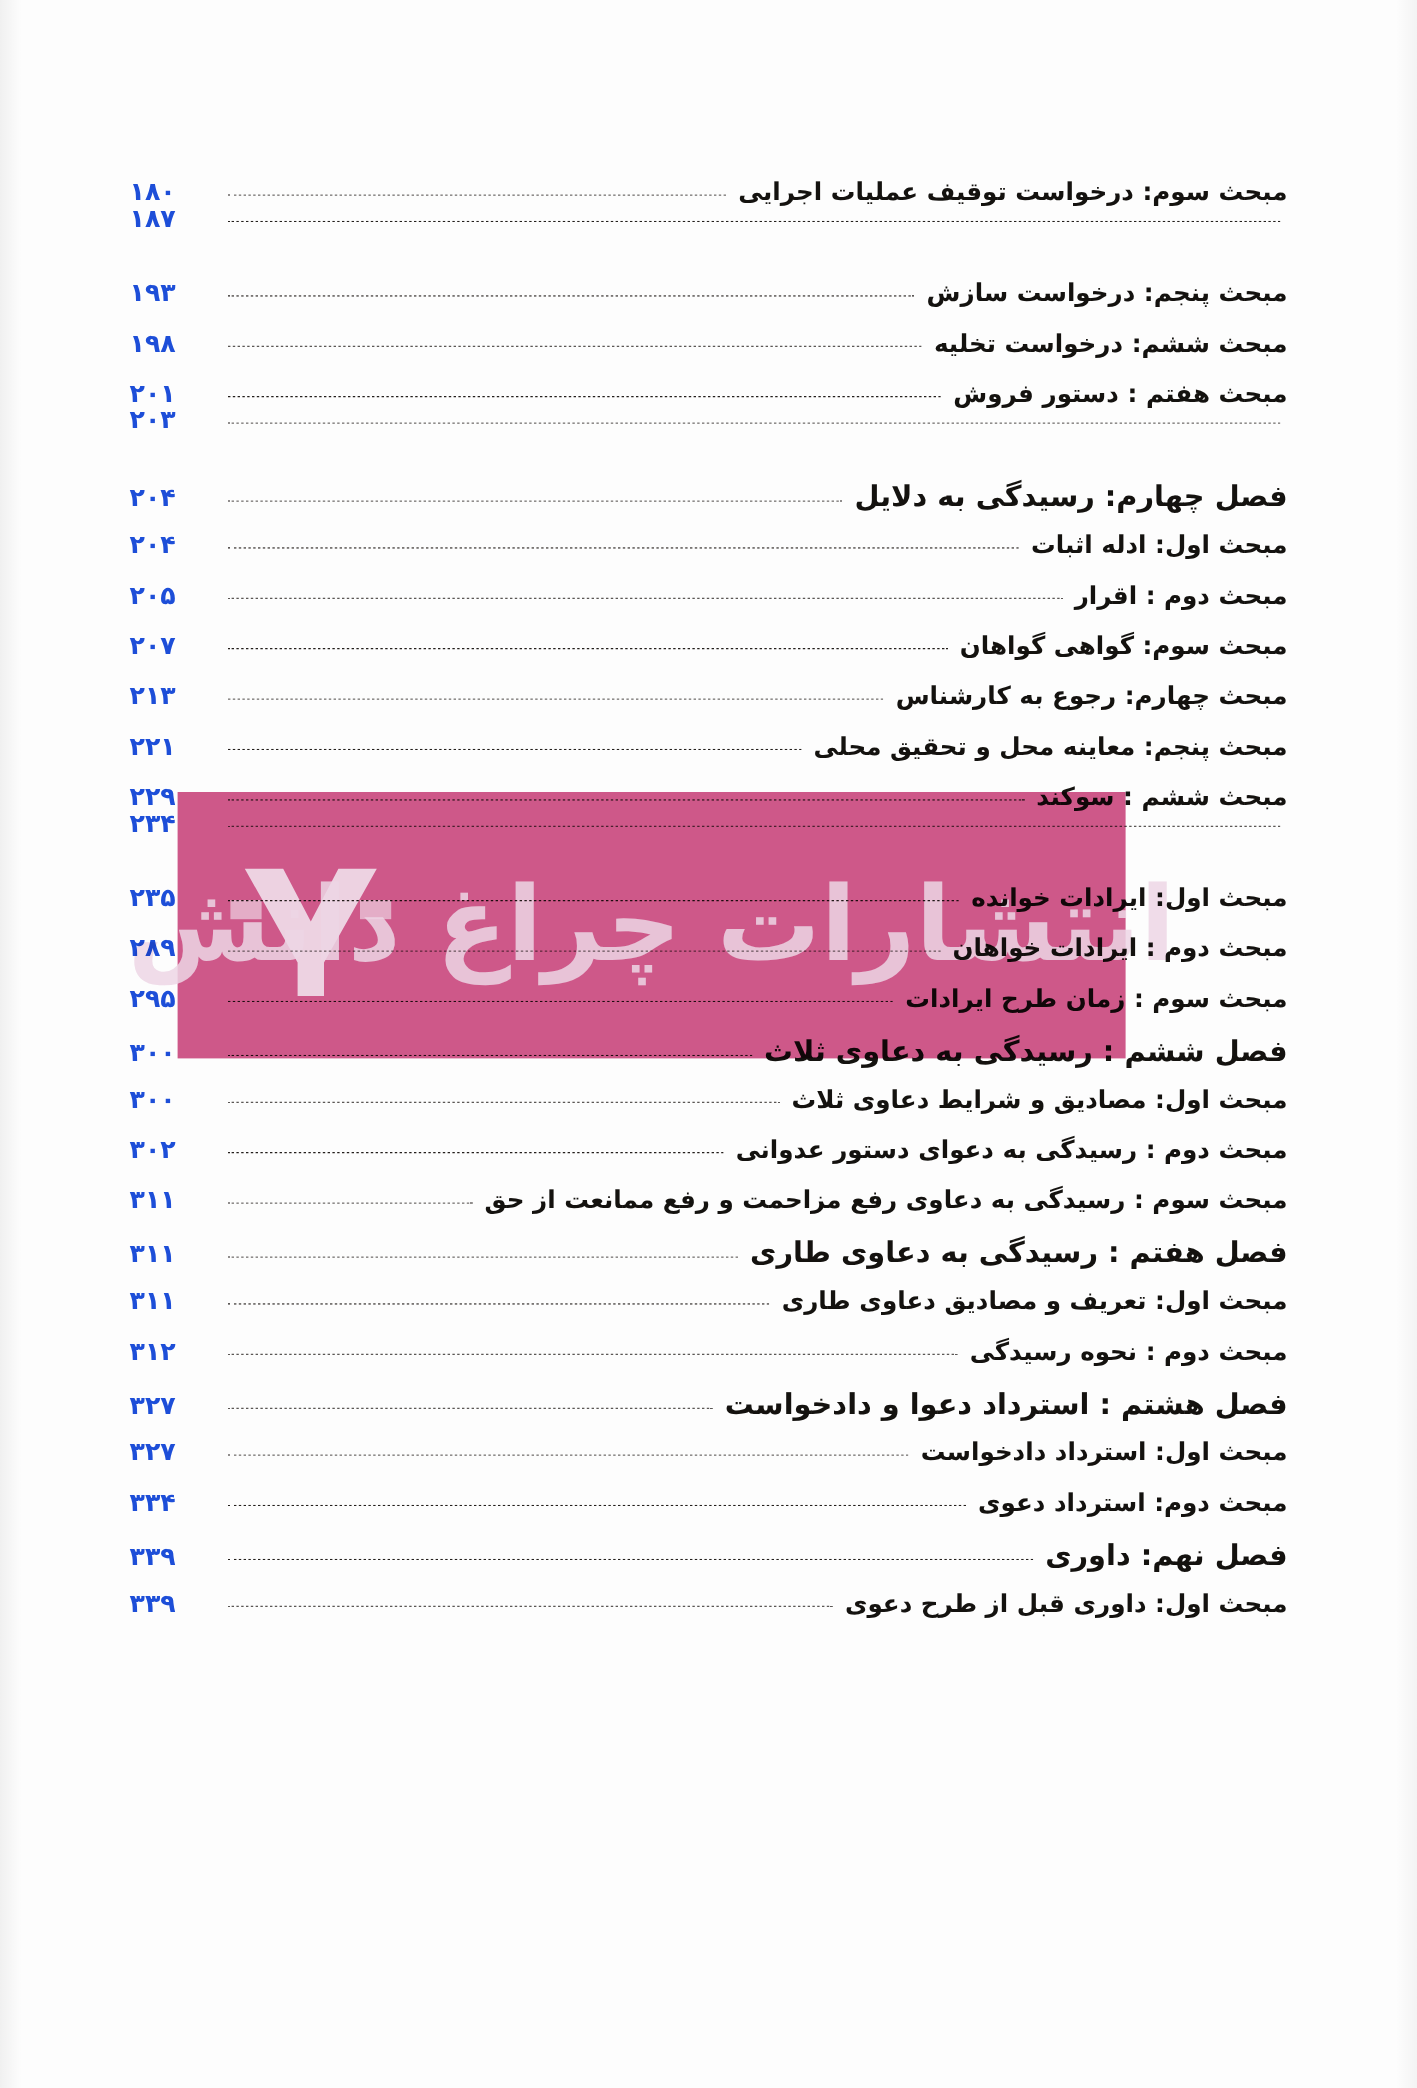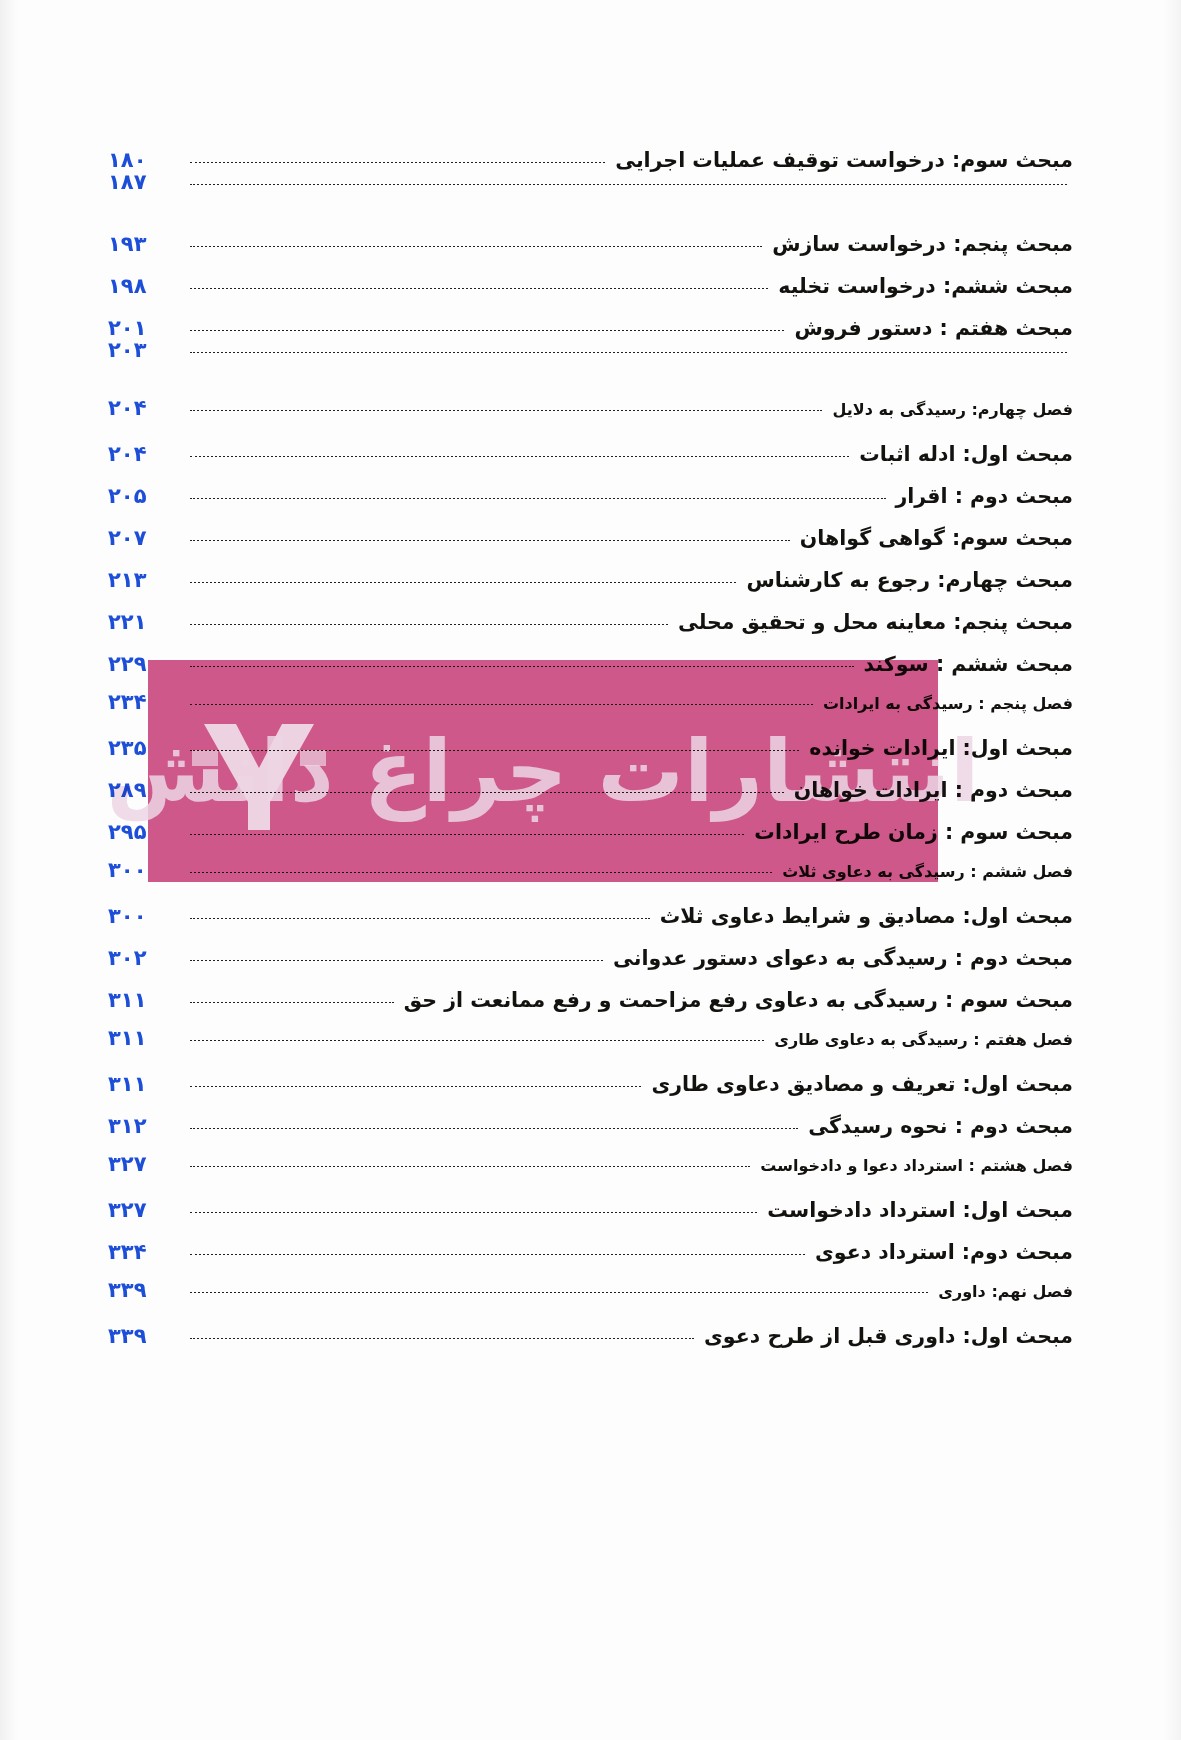--- a/index.html
+++ b/index.html
@@ -55,21 +55,21 @@
   .entry-title {
     white-space: nowrap;
     font-size: 20.5px;
     font-weight: bold;
     color: #14120f;
     letter-spacing: 0px;
     padding-left: 4px;
     margin-top: 20px;
   }
   .toc-row.level-chapter .entry-title {
-    font-size: 16px;
+    font-size: 24px;
     text-align: center;
   }
 
   .leader {
     flex: 1 1 auto;
     position: relative;
     height: 1px;
     margin: 0 6px 0 8px;
     top: -4px;
     overflow: hidden;
@@ -194,21 +194,20 @@
         <span class="entry-title">مبحث پنجم: معاینه محل و تحقیق محلی</span>
         <span class="leader"></span>
         <span class="entry-page">۲۲۱</span>
       </div>
       <div class="toc-row level-section">
         <span class="entry-title">مبحث ششم : سوکند</span>
         <span class="leader"></span>
         <span class="entry-page">۲۲۹</span>
       </div>
       <div class="toc-row level-chapter">
-        <span class="entry-title">فصل پنجم : رسیدگی به ایرادات</span>
         <span class="leader"></span>
         <span class="entry-page">۲۳۴</span>
       </div>
       <div class="toc-row level-section">
         <span class="entry-title">مبحث اول: ایرادات خوانده</span>
         <span class="leader"></span>
         <span class="entry-page">۲۳۵</span>
       </div>
       <div class="toc-row level-section">
         <span class="entry-title">مبحث دوم : ایرادات خواهان</span>

